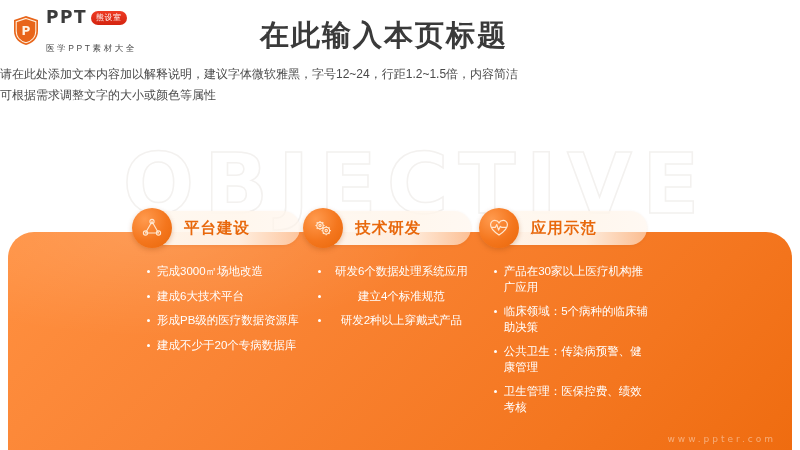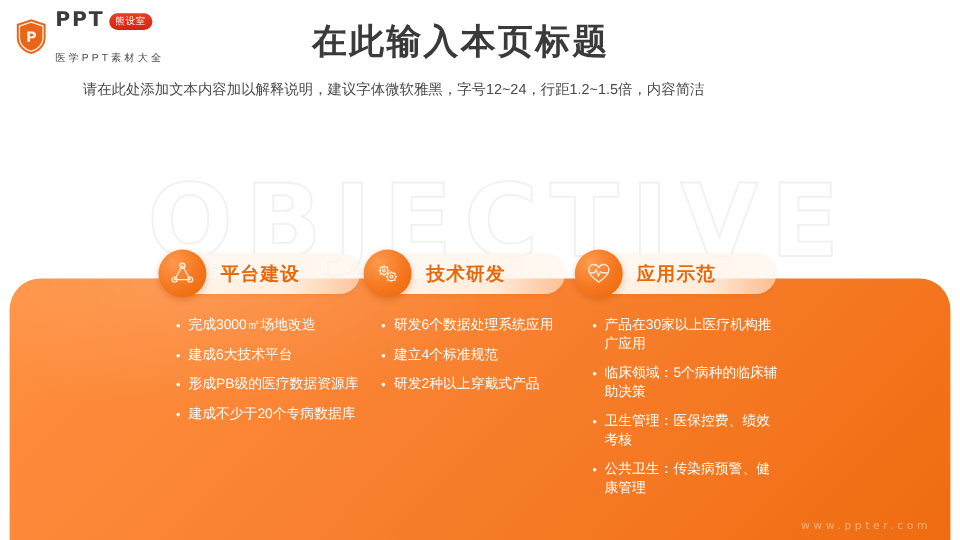--- a/index.html
+++ b/index.html
@@ -88,21 +88,20 @@
     font-weight: bold;
     color: #3a3a3a;
     letter-spacing: 2px;
     line-height: 1.2;
   }
   .subtitle {
     position: absolute;
     top: 64px;
     left: 0;
     width: 656px;
-    text-align: center;
     color: #4a4a4a;
     font-size: 12px;
     line-height: 21px;
   }
   .subtitle div { white-space: nowrap; }
 
   
   .watermark {
     position: absolute;
     left: 16px;
@@ -219,21 +218,21 @@
     height: 3px;
     border-radius: 50%;
     background: #ffffff;
   }
 
   .col1 .col-inner { margin-left: 132px; }
   .col2 .col-inner { margin-left: 64px; }
   .col3 .col-inner { margin-left: 0px; }
 
   .col1 .bullets { margin-left: 14px; }
-  .col2 .bullets { margin-left: 14px; }
+  .col2 .bullets { margin-left: 14px; text-align: center; }
   .col3 .bullets { margin-left: 14px; }
 
   
   .footer {
     position: absolute;
     right: 16px;
     bottom: 6px;
     font-size: 9px;
     letter-spacing: 3px;
     color: rgba(255,255,255,0.42);
@@ -260,20 +259,21 @@
         <span class="logo-badge">熊设室</span>
       </div>
       <div class="logo-row2">医学PPT素材大全</div>
     </div>
   </div>
 
   <div class="title">在此输入本页标题</div>
 
   <div class="subtitle">
     <div>请在此处添加文本内容加以解释说明，建议字体微软雅黑，字号12~24，行距1.2~1.5倍，内容简洁</div>
+    <div>可根据需求调整文字的大小或颜色等属性</div>
   </div>
 
   <div class="watermark">OBJECTIVE</div>
 
   <div class="panel">
     <div class="panel-sheen"></div>
     <div class="footer">www.ppter.com</div>
   </div>
 
   <div class="columns">
@@ -332,21 +332,21 @@
             <svg width="24" height="24" viewBox="0 0 24 24">
               <path d="M12 19 C12 19 3.6 13.6 3.6 8.8 C3.6 6.2 5.6 4.4 7.9 4.4 C9.6 4.4 11.2 5.4 12 6.9 C12.8 5.4 14.4 4.4 16.1 4.4 C18.4 4.4 20.4 6.2 20.4 8.8 C20.4 13.6 12 19 12 19 Z" fill="none" stroke="#ffe7cf" stroke-width="1.2"></path>
               <path d="M4.6 11.3 H8.4 L9.8 8.6 L11.6 14.1 L13.3 10.4 L14.5 11.3 H19.4" fill="none" stroke="#ffe7cf" stroke-width="1.2" stroke-linecap="round" stroke-linejoin="round"></path>
             </svg>
           </div>
           <div class="pill-label">应用示范</div>
         </div>
         <ul class="bullets">
           <li>产品在30家以上医疗机构推广应用</li>
           <li>临床领域：5个病种的临床辅助决策</li>
+          <li>公共卫生：传染病预警、健康管理</li>
           <li>卫生管理：医保控费、绩效考核</li>
-          <li>公共卫生：传染病预警、健康管理</li>
         </ul>
       </div>
     </div>
 
   </div>
 
 </div>
 
 </body></html>

